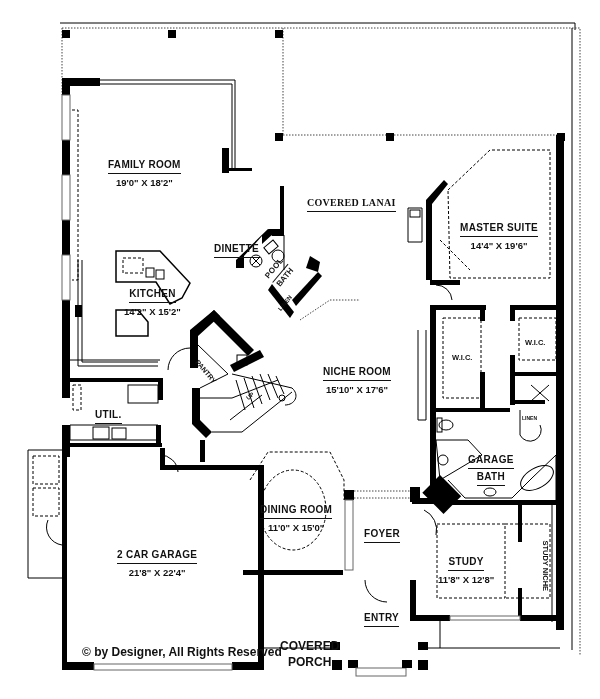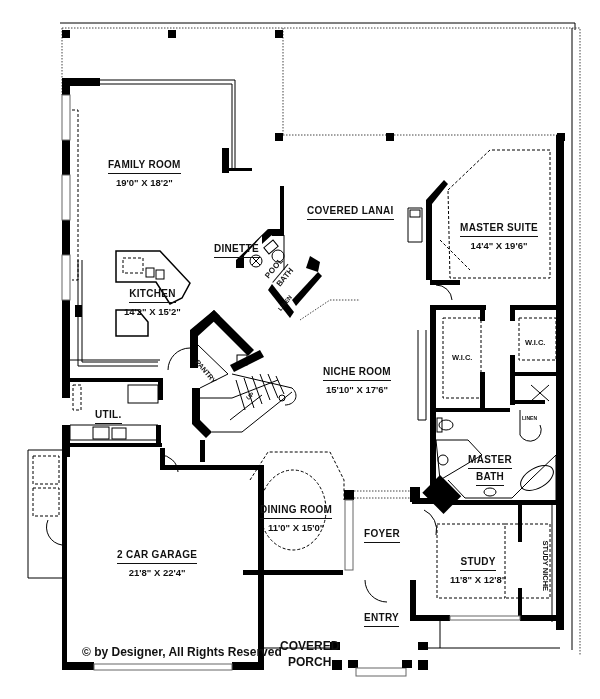--- a/index.html
+++ b/index.html
@@ -204,21 +204,21 @@
   </g>
 </svg>
 
 <div class="label" style="left:108px; top:155px;">
   <span class="name">FAMILY ROOM</span>
   <span class="dim">19'0" X 18'2"</span>
 </div>
 <div class="label" style="left:214px; top:203px;margin-top:36px;">
   <span class="name">DINETTE</span>
 </div>
-<div class="label" style="left:307px; top:201px;">
+<div class="label" style="left:307px; top:193px;font-family:Liberation Serif, serif;">
   <span class="name">COVERED LANAI</span>
 </div>
 <div class="label" style="left:460px; top:218px;">
   <span class="name">MASTER SUITE</span>
   <span class="dim">14'4" X 19'6"</span>
 </div>
 <div class="label" style="left:92px; top:284px;margin-left:32px;">
   <span class="name">KITCHEN</span>
   <span class="dim">14'2" X 15'2"</span>
 </div>
@@ -242,34 +242,34 @@
 <div class="label small" style="left:452px; top:354px; font-size:7.5px;">
   <span>W.I.C.</span>
 </div>
 <div class="label small" style="left:525px; top:339px; font-size:7.5px;">
   <span>W.I.C.</span>
 </div>
 <div class="label tiny" style="left:522px; top:416px; font-size:5px;">
   <span>LINEN</span>
 </div>
 <div class="label" style="left:468px; top:450px;">
-  <span class="name">MASTER</span>
+  <span class="name">GARAGE</span>
   <span class="dim" style="margin-top:3px;"><span class="name">BATH</span></span>
 </div>
 <div class="label" style="left:95px; top:405px;">
   <span class="name">UTIL.</span>
 </div>
 <div class="label" style="left:260px; top:500px;">
   <span class="name">DINING ROOM</span>
   <span class="dim">11'0" X 15'0"</span>
 </div>
 <div class="label" style="left:364px; top:524px;">
   <span class="name">FOYER</span>
 </div>
-<div class="label" style="left:438px; top:552px;margin-left:12px;">
+<div class="label" style="left:438px; top:552px;">
   <span class="name">STUDY</span>
   <span class="dim">11'8" X 12'8"</span>
 </div>
 <div class="label small" style="left:515px; top:562px; transform: rotate(90deg); font-size:7.5px; width:60px;">
   <span>STUDY NICHE</span>
 </div>
 <div class="label" style="left:117px; top:545px;">
   <span class="name">2 CAR GARAGE</span>
   <span class="dim">21'8" X 22'4"</span>
 </div>

